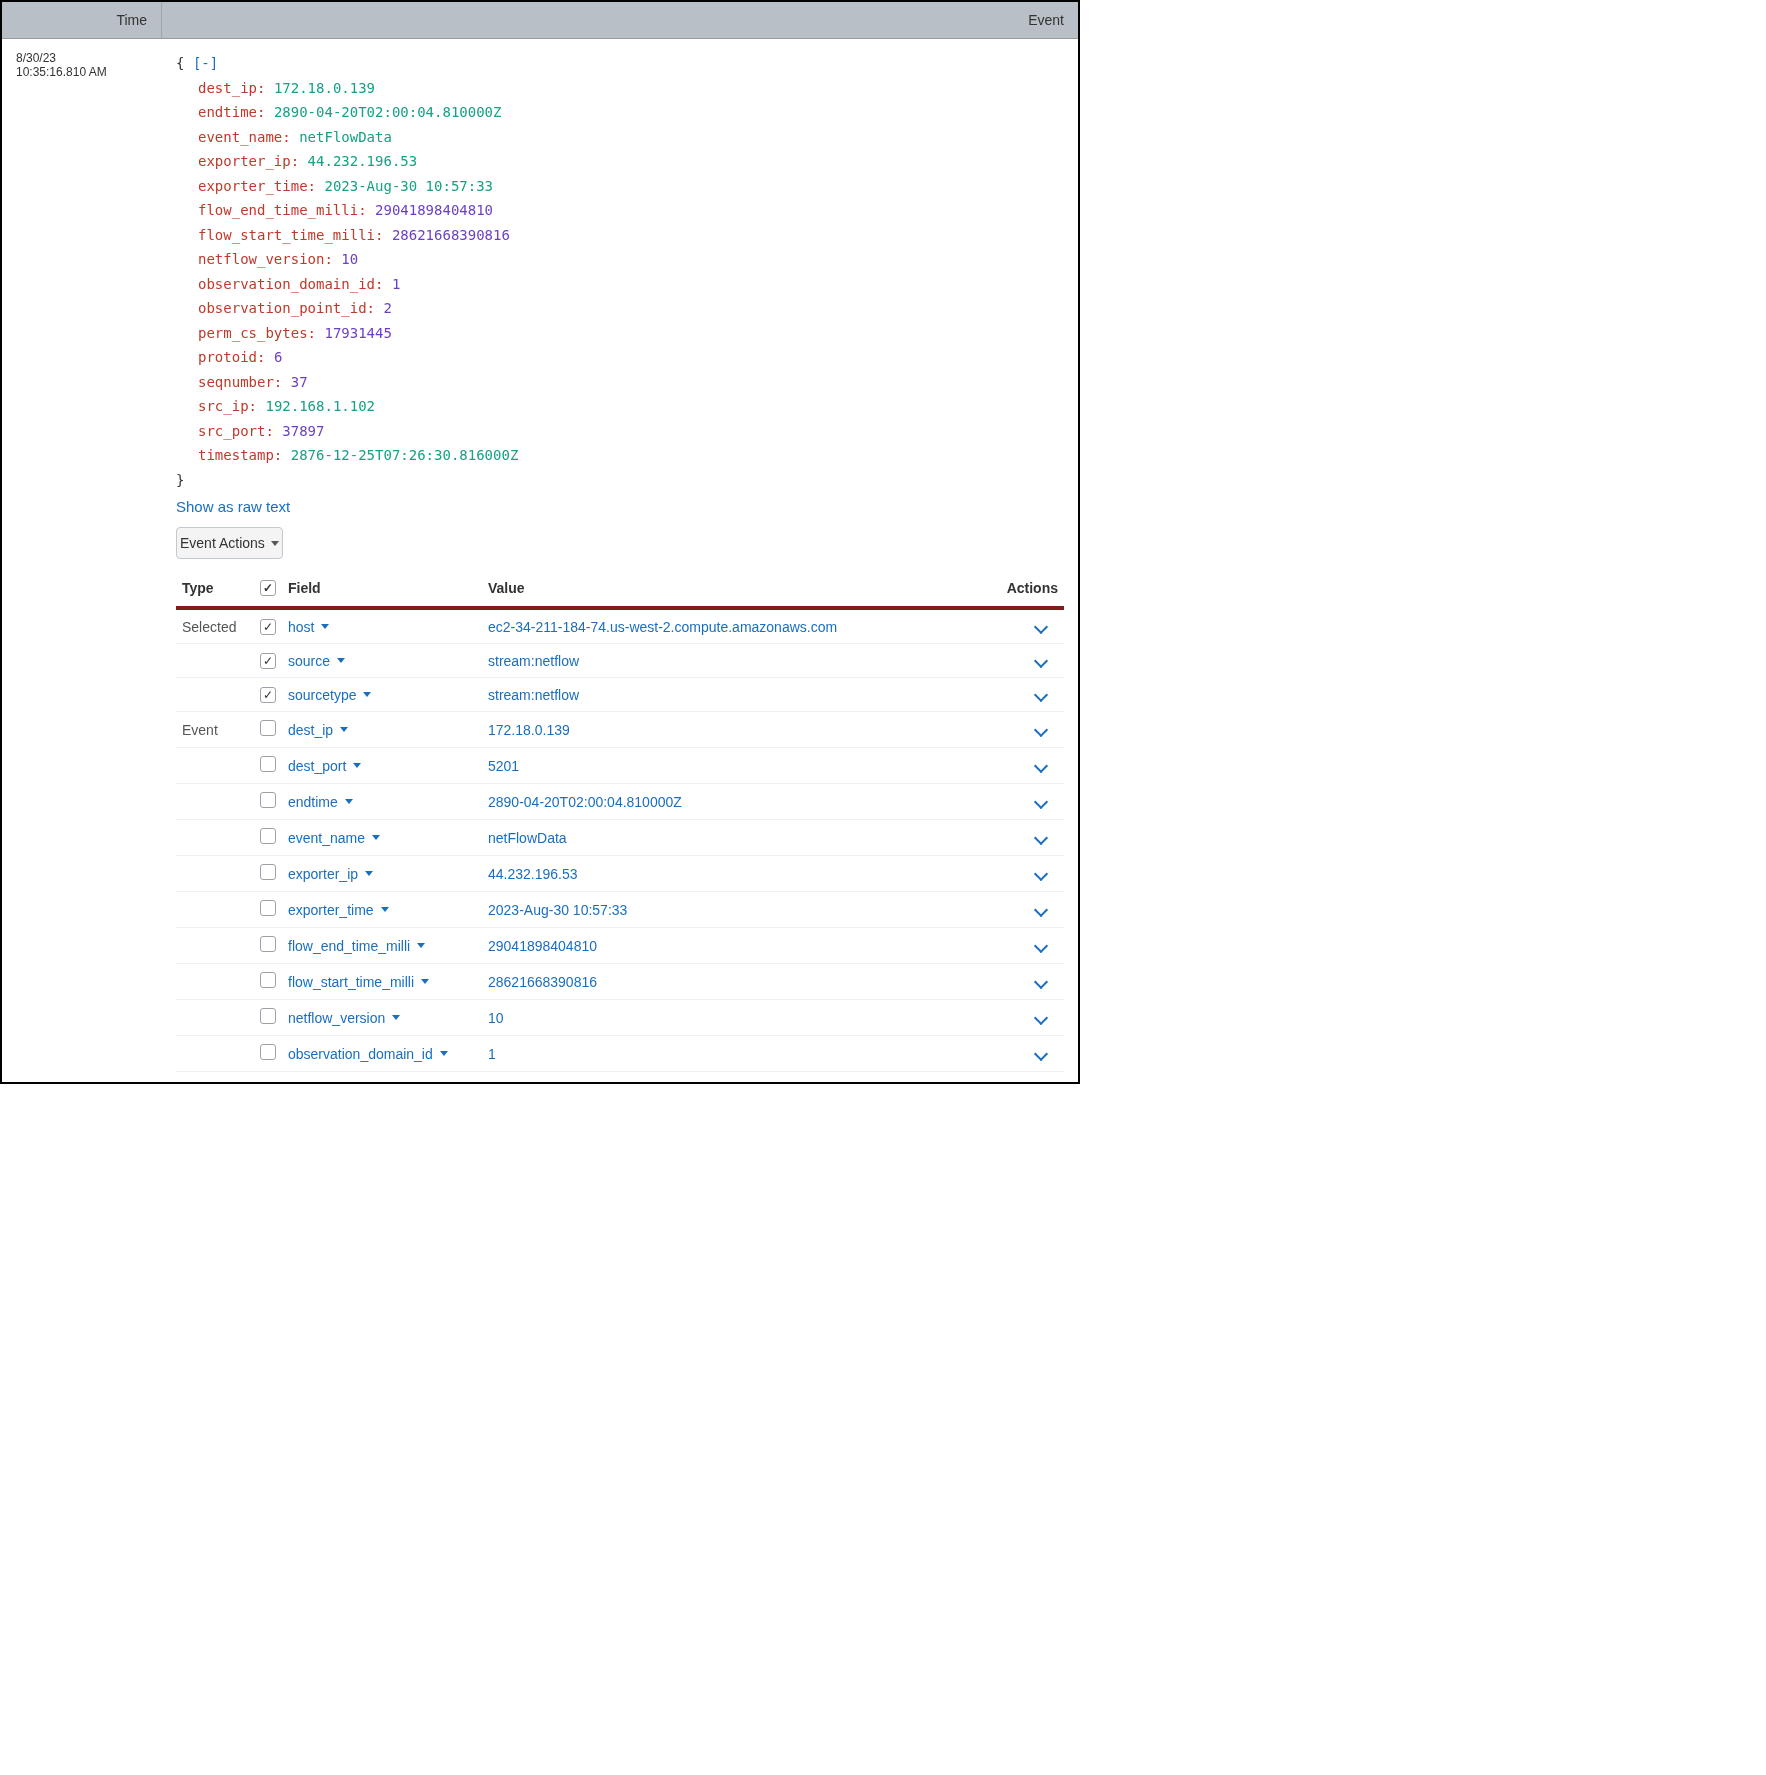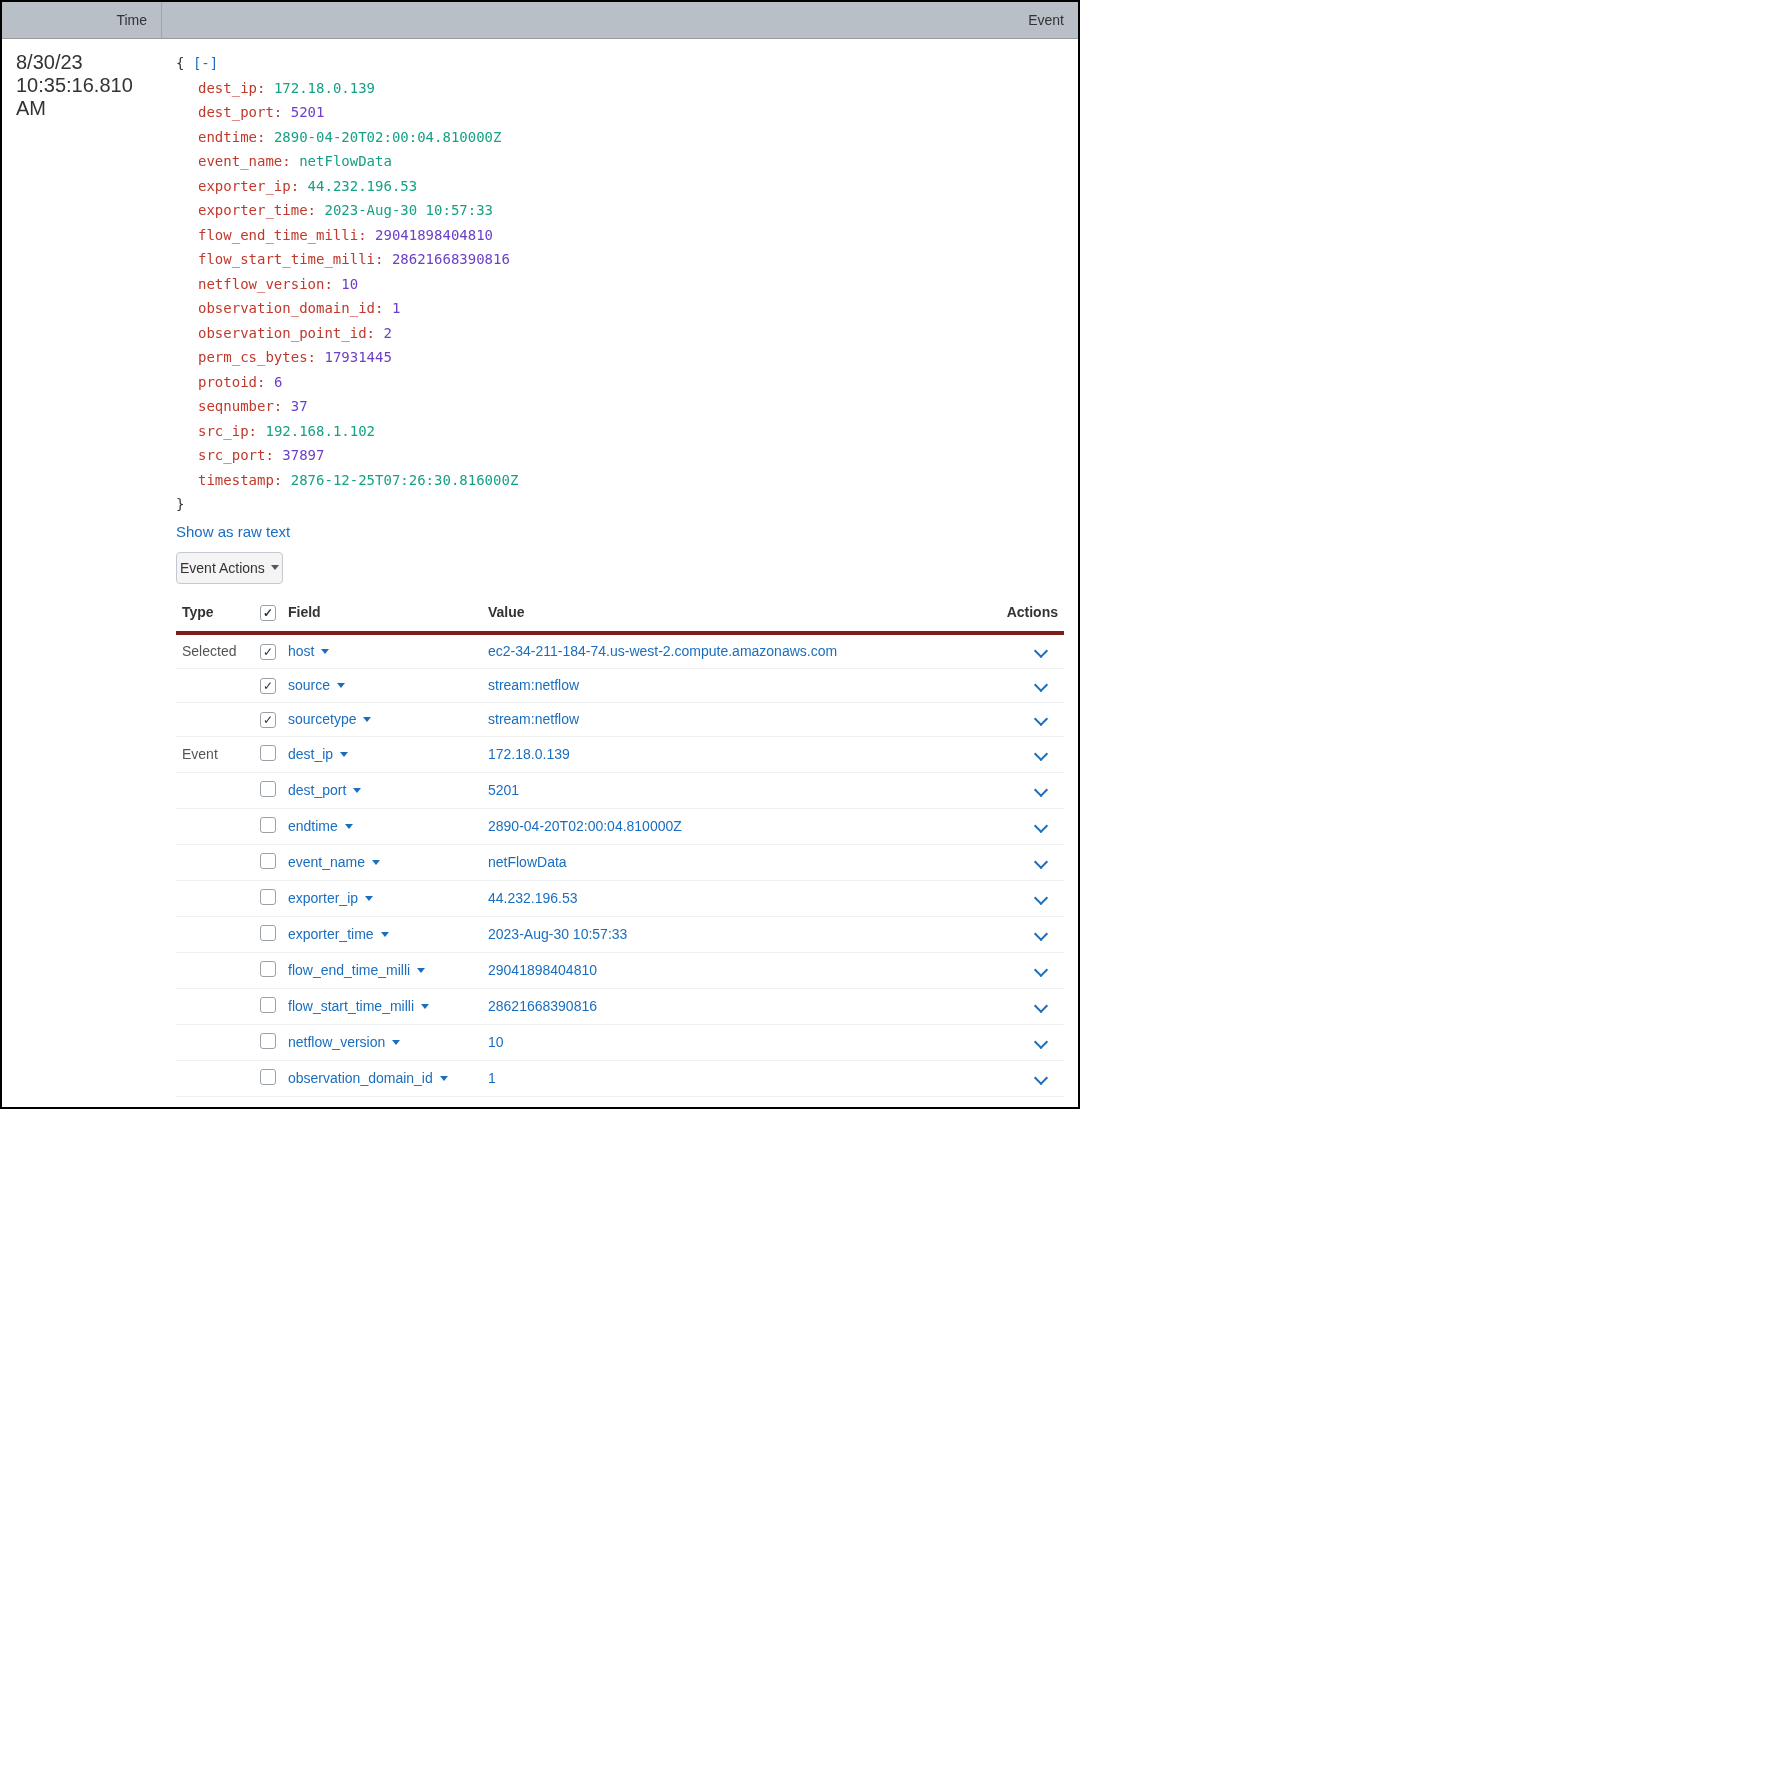--- a/index.html
+++ b/index.html
@@ -3,21 +3,21 @@
   <meta charset="utf-8">
   <style>
     * { box-sizing: border-box; margin: 0; padding: 0; }
     body { font-family: -apple-system, "Helvetica Neue", Arial, sans-serif; font-size: 14px; color: #333; background: #fff; }
     .container { border: 2px solid #000; width: 1080px; }
     .header-row { display: flex; background: #b8bfc6; border-bottom: 1px solid #999; text-align: right; }
     .header-cell { padding: 10px 14px; font-weight: 400; color: #333; }
     .hc-time { width: 160px; border-right: 1px solid #a0a7ae; }
     .hc-event { flex: 1; }
     .body-row { display: flex; }
-    .time-col { width: 160px; padding: 12px 14px; font-size: 20px; color: #333; }
+    .time-col { width: 160px; padding: 12px 14px; font-size: 12px; color: #333; }
     .time-date { display: block; }
     .time-time { display: block; }
     .event-col { flex: 1; padding: 12px 14px 10px 14px; }
     .json-block { font-family: "Menlo","Consolas",monospace; font-size: 14px; line-height: 1.75; }
     .json-key { color: #c0392b; }
     .json-colon { color: #c0392b; }
     .json-str { color: #16a085; }
     .json-num { color: #6c3fc9; }
     .json-brace { color: #333; }
     .json-toggle { color: #1a6ebf; cursor: pointer; }
@@ -57,21 +57,20 @@
     </div>
     <div class="event-col">
       <div class="json-block">
         <div>
           <span class="json-brace">{</span>
           <span> </span>
           <span class="json-toggle">[-]</span>
         </div>
         <div class="json-indent" id="json-lines">
             <div><span class="json-key">dest_ip</span><span class="json-colon">:</span> <span class="json-str">172.18.0.139</span></div>
-            <div><span class="json-key">dest_port</span><span class="json-colon">:</span> <span class="json-num">5201</span></div>
             <div><span class="json-key">endtime</span><span class="json-colon">:</span> <span class="json-str">2890-04-20T02:00:04.810000Z</span></div>
             <div><span class="json-key">event_name</span><span class="json-colon">:</span> <span class="json-str">netFlowData</span></div>
             <div><span class="json-key">exporter_ip</span><span class="json-colon">:</span> <span class="json-str">44.232.196.53</span></div>
             <div><span class="json-key">exporter_time</span><span class="json-colon">:</span> <span class="json-str">2023-Aug-30 10:57:33</span></div>
             <div><span class="json-key">flow_end_time_milli</span><span class="json-colon">:</span> <span class="json-num">29041898404810</span></div>
             <div><span class="json-key">flow_start_time_milli</span><span class="json-colon">:</span> <span class="json-num">28621668390816</span></div>
             <div><span class="json-key">netflow_version</span><span class="json-colon">:</span> <span class="json-num">10</span></div>
             <div><span class="json-key">observation_domain_id</span><span class="json-colon">:</span> <span class="json-num">1</span></div>
             <div><span class="json-key">observation_point_id</span><span class="json-colon">:</span> <span class="json-num">2</span></div>
             <div><span class="json-key">perm_cs_bytes</span><span class="json-colon">:</span> <span class="json-num">17931445</span></div>

